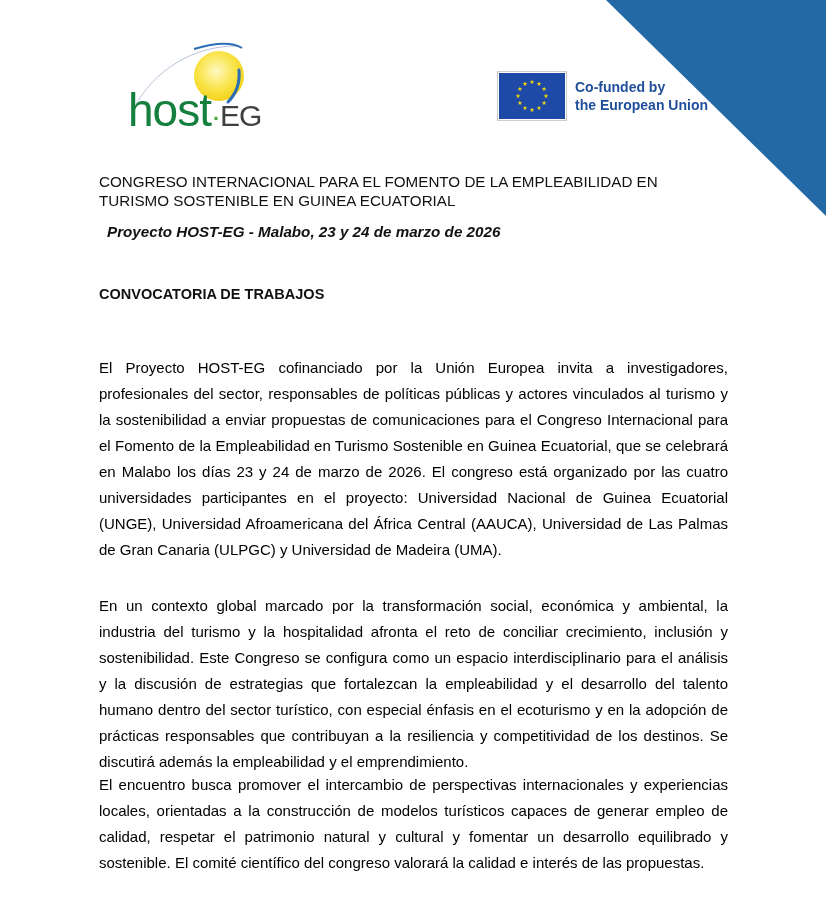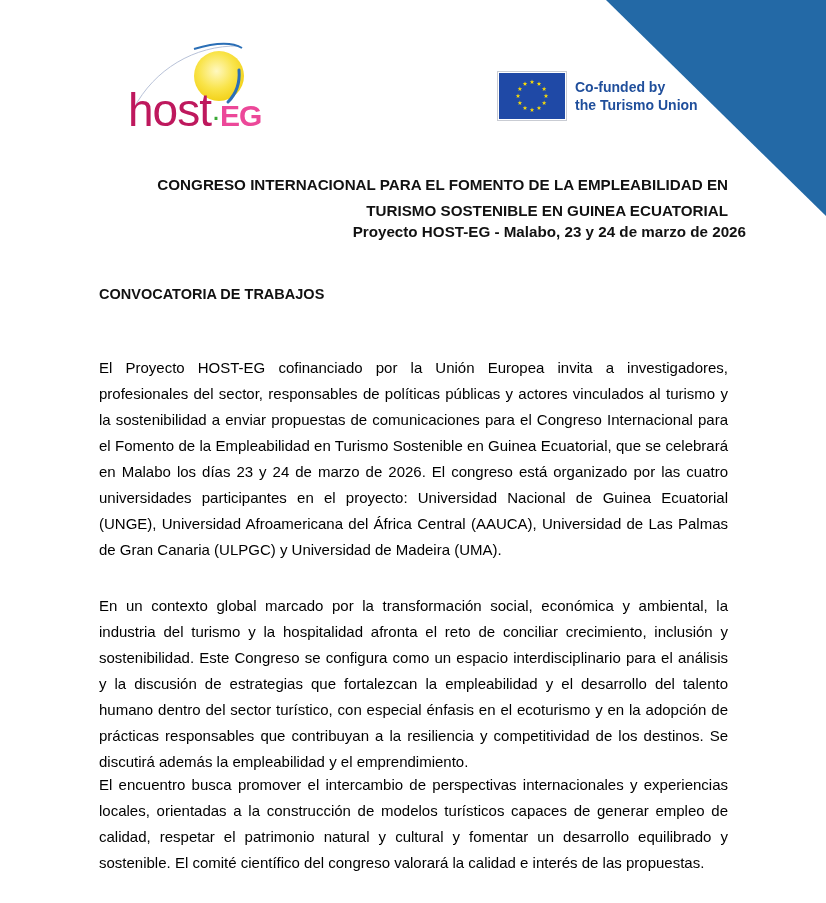--- a/index.html
+++ b/index.html
@@ -1,28 +1,28 @@
 <!DOCTYPE html>
 <html><head>
 <meta charset="utf-8">
 <style>
   html, body { margin: 0; padding: 0; background: #ffffff; }
   body { width: 826px; height: 903px; position: relative; overflow: hidden; font-family: "Liberation Sans", sans-serif; color: #111; }
   .corner { position: absolute; top: 0; right: 0; width: 220px; height: 216px; }
   .logo-host { position: absolute; left: 124px; top: 40px; width: 160px; height: 100px; }
   .logo-host .word { position: absolute; left: 4px; top: 47px; font-family: "Liberation Sans", sans-serif; font-size: 46px; font-weight: normal; letter-spacing: -1px; line-height: 1; }
-  .logo-host .host { color: #be185d; }
+  .logo-host .host { color: #15803d; }
   .logo-host .dot { color: #3aa935; font-size: 30px; }
-  .logo-host .eg { color: #ec4899; font-size: 30px; font-weight: bold; }
+  .logo-host .eg { color: #404040; font-size: 30px; font-weight: normal; }
   .eu { position: absolute; left: 497px; top: 71px; display: flex; align-items: center; }
   .eu-flag { width: 66px; height: 46px; border: 1px solid #c9ccd3; background: #ffffff; padding: 1px; box-sizing: content-box; }
   .eu-text { margin-left: 8px; color: #1f4e9b; font-weight: bold; font-size: 14px; line-height: 18px; }
   .content { position: absolute; left: 99px; top: 0; width: 629px; }
-  .title { position: absolute; top: 172px; left: 0; width: 629px; text-align: right; font-weight: bold; font-size: 15.2px; line-height: 26px; }
-  .subtitle { position: absolute; top: 223px; left: 18px; width: 629px; text-align: right; font-weight: bold; font-size: 15.2px; }
+  .title { position: absolute; top: 172px; left: 0; width: 629px; text-align: left; font-weight: normal; font-size: 15.2px; line-height: 19px; }
+  .subtitle { position: absolute; top: 223px; left: 8px; width: 629px; text-align: left; font-weight: bold; font-style: italic; font-size: 15.2px; }
   .section { position: absolute; top: 286px; left: 0; width: 629px; font-weight: bold; font-size: 14.5px; }
   .para { position: absolute; left: 0; width: 629px; font-size: 15px; line-height: 26px; text-align: justify; color: #000000; }
   .p1 { top: 340px; }
   .p2 { top: 578px; }
   .p3 { top: 757px; }
 </style>
 </head>
 <body>
 
 <svg class="corner" viewBox="0 0 220 216" preserveAspectRatio="none">
@@ -61,21 +61,21 @@
         <polygon points="33.00,34.60 33.59,36.19 35.28,36.26 33.95,37.31 34.41,38.94 33.00,38.00 31.59,38.94 32.05,37.31 30.72,36.26 32.41,36.19"></polygon>
         <polygon points="26.00,32.72 26.59,34.32 28.28,34.38 26.95,35.43 27.41,37.07 26.00,36.12 24.59,37.07 25.05,35.43 23.72,34.38 25.41,34.32"></polygon>
         <polygon points="20.88,27.60 21.46,29.19 23.16,29.26 21.83,30.31 22.29,31.94 20.88,31.00 19.46,31.94 19.92,30.31 18.59,29.26 20.29,29.19"></polygon>
         <polygon points="19.00,20.60 19.59,22.19 21.28,22.26 19.95,23.31 20.41,24.94 19.00,24.00 17.59,24.94 18.05,23.31 16.72,22.26 18.41,22.19"></polygon>
         <polygon points="20.88,13.60 21.46,15.19 23.16,15.26 21.83,16.31 22.29,17.94 20.88,17.00 19.46,17.94 19.92,16.31 18.59,15.26 20.29,15.19"></polygon>
         <polygon points="26.00,8.48 26.59,10.07 28.28,10.13 26.95,11.18 27.41,12.82 26.00,11.88 24.59,12.82 25.05,11.18 23.72,10.13 25.41,10.07"></polygon>
       </g>
   </svg>
   <div class="eu-text">
     <div>Co-funded by</div>
-    <div>the Turismo Union</div>
+    <div>the European Union</div>
   </div>
 </div>
 
 <div class="content">
   <div class="title">CONGRESO INTERNACIONAL PARA EL FOMENTO DE LA EMPLEABILIDAD EN TURISMO SOSTENIBLE EN GUINEA ECUATORIAL</div>
   <div class="subtitle">Proyecto HOST-EG - Malabo, 23 y 24 de marzo de 2026</div>
   <div class="section">CONVOCATORIA DE TRABAJOS</div>
   <p class="para p1">El Proyecto HOST-EG cofinanciado por la Unión Europea invita a investigadores, profesionales del sector, responsables de políticas públicas y actores vinculados al turismo y la sostenibilidad a enviar propuestas de comunicaciones para el Congreso Internacional para el Fomento de la Empleabilidad en Turismo Sostenible en Guinea Ecuatorial, que se celebrará en Malabo los días 23 y 24 de marzo de 2026. El congreso está organizado por las cuatro universidades participantes en el proyecto: Universidad Nacional de Guinea Ecuatorial (UNGE), Universidad Afroamericana del África Central (AAUCA), Universidad de Las Palmas de Gran Canaria (ULPGC) y Universidad de Madeira (UMA).</p>
   <p class="para p2">En un contexto global marcado por la transformación social, económica y ambiental, la industria del turismo y la hospitalidad afronta el reto de conciliar crecimiento, inclusión y sostenibilidad. Este Congreso se configura como un espacio interdisciplinario para el análisis y la discusión de estrategias que fortalezcan la empleabilidad y el desarrollo del talento humano dentro del sector turístico, con especial énfasis en el ecoturismo y en la adopción de prácticas responsables que contribuyan a la resiliencia y competitividad de los destinos. Se discutirá además la empleabilidad y el emprendimiento.</p>
   <p class="para p3">El encuentro busca promover el intercambio de perspectivas internacionales y experiencias locales, orientadas a la construcción de modelos turísticos capaces de generar empleo de calidad, respetar el patrimonio natural y cultural y fomentar un desarrollo equilibrado y sostenible. El comité científico del congreso valorará la calidad e interés de las propuestas.</p>

